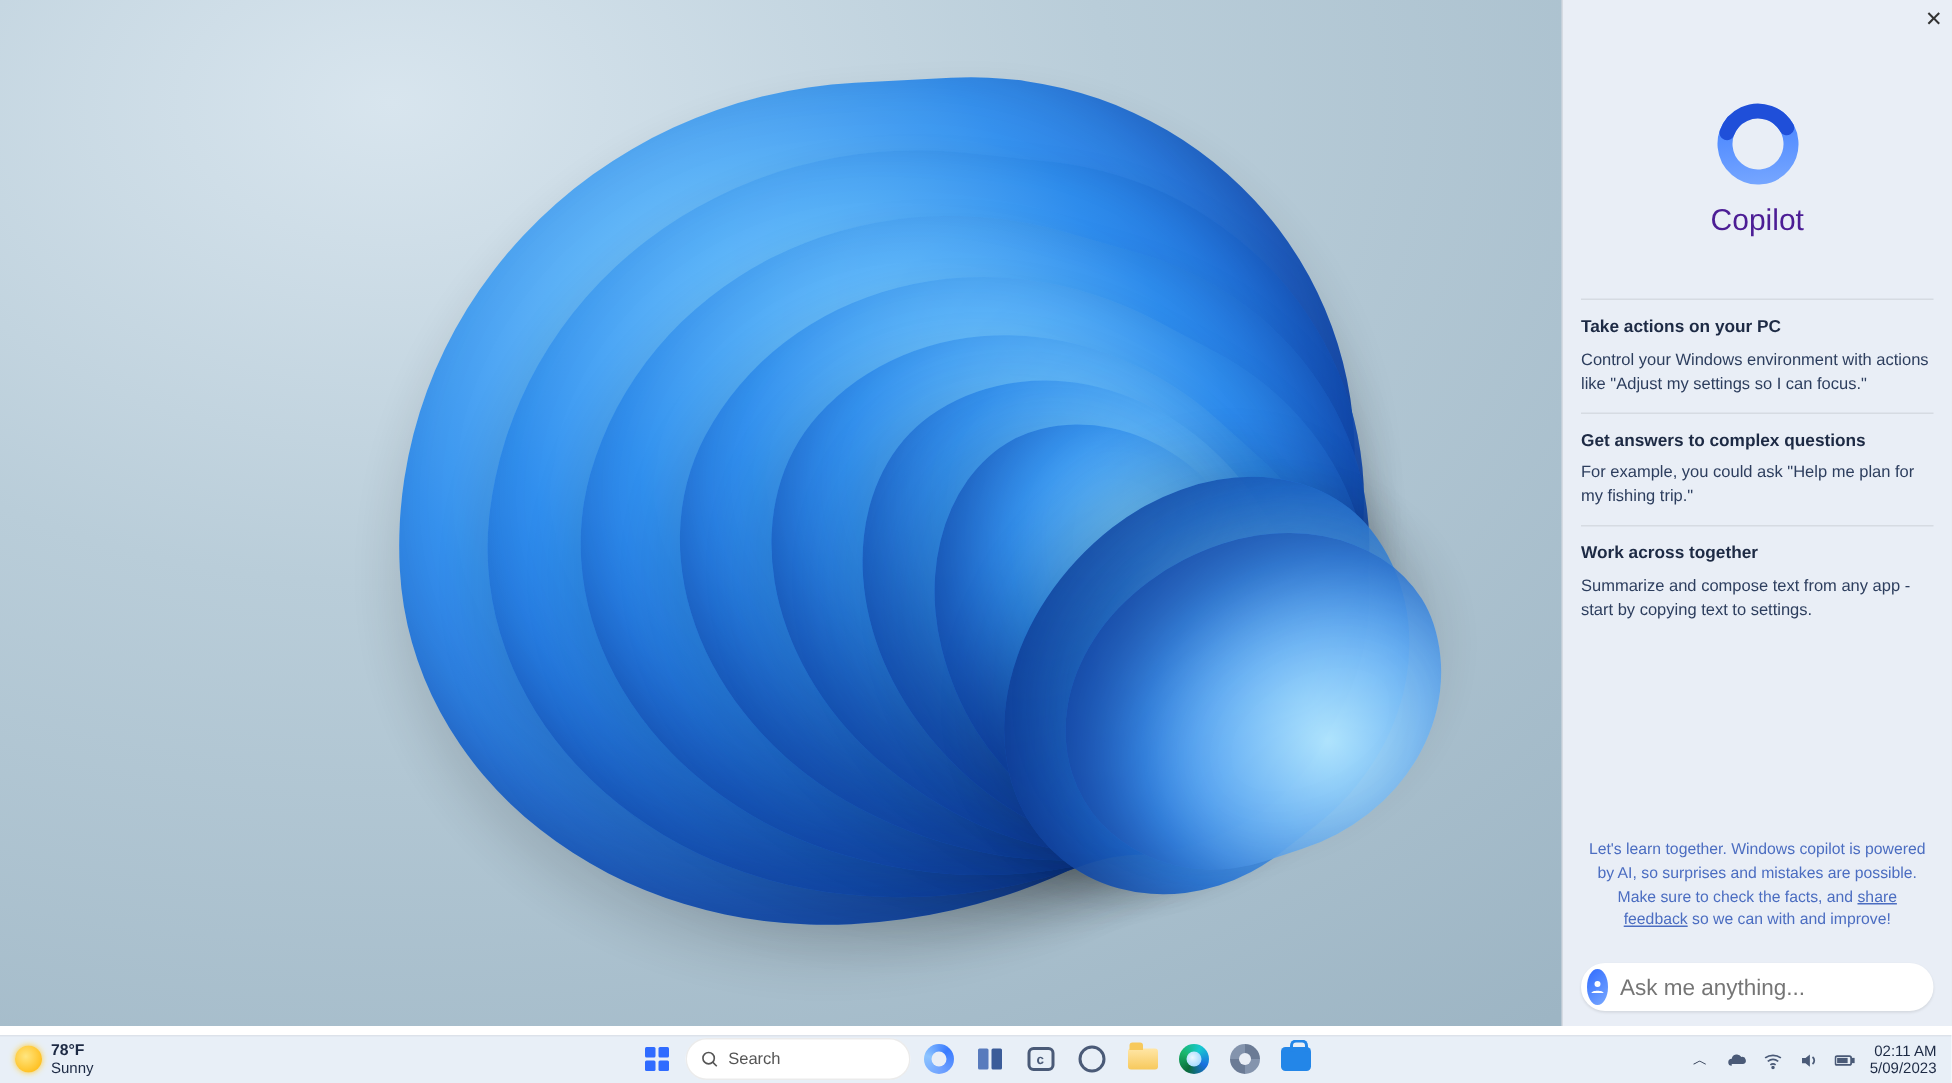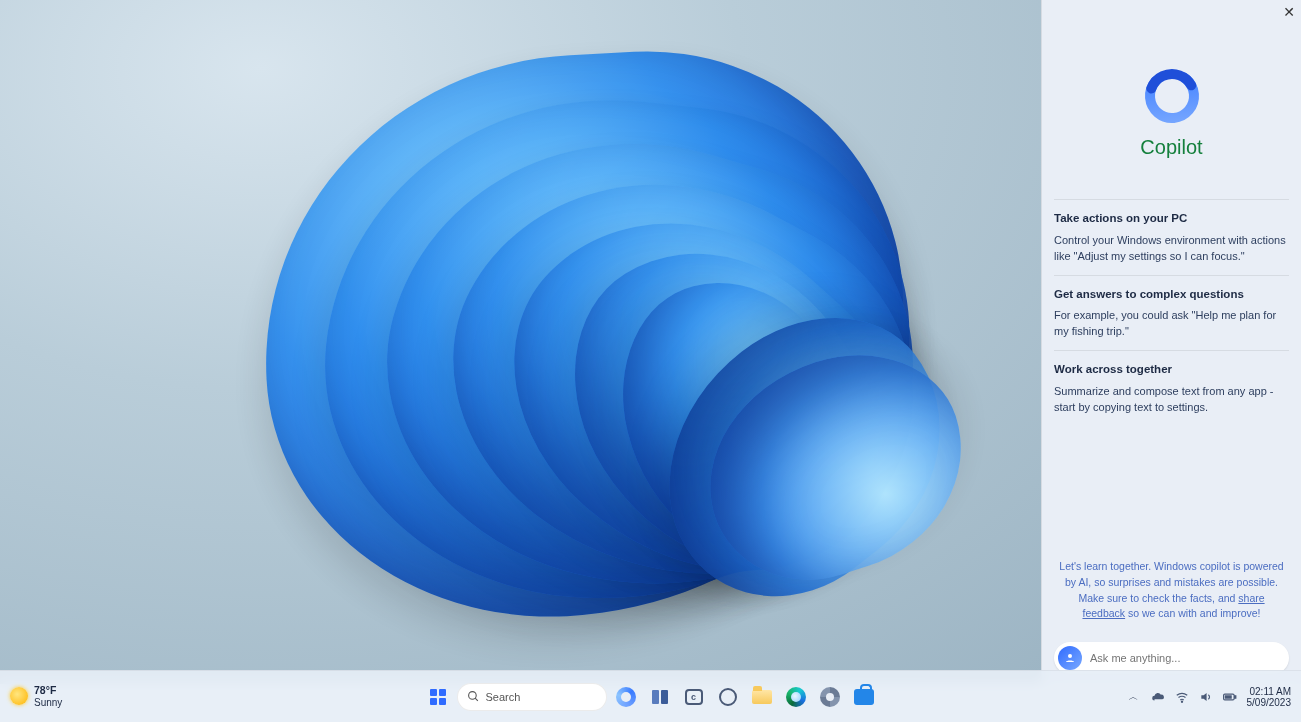--- a/index.html
+++ b/index.html
@@ -24,32 +24,32 @@
   .copilot {
     position: absolute; top: 0; right: 0; bottom: 38px; width: 260px;
     background: #e9eef6; border-left: 1px solid rgba(0,0,0,.08);
     display: flex; flex-direction: column;
     padding: 8px 12px 10px 12px;
     color: #1d2a44;
   }
   .copilot .close { position:absolute; top:4px; right:6px; font-size:14px; color:#333; cursor:pointer; }
   .copilot .hero { text-align:center; margin-top: 60px; margin-bottom: 40px; }
   .copilot .hero .logo { width:56px; height:56px; margin: 0 auto 12px; }
-  .copilot .hero h1 { font-size: 20px; font-weight: 400; color:#15803d; }
+  .copilot .hero h1 { font-size: 20px; font-weight: 400; color:#4c1d95; }
   .copilot .section { font-size: 11px; line-height: 1.45; color:#2d3e5e; padding: 10px 0; border-top: 1px solid rgba(0,0,0,.08);}
   .copilot .section:first-of-type { border-top: none; }
   .copilot .section .h { font-size: 11.5px; font-weight:600; color:#1d2a44; margin-bottom: 6px;}
   .copilot .disclaimer { font-size: 10.5px; line-height:1.5; text-align:center; color:#4b6dc1; padding: 10px 4px; margin-top:auto; }
   .copilot .disclaimer .link { text-decoration: underline; }
   .copilot .input-row { display:flex; align-items:center; gap:8px; background:#fff; border-radius: 18px; padding: 4px 10px 4px 4px; margin-top:10px; box-shadow: 0 1px 2px rgba(0,0,0,.1);}
   .copilot .input-row .avatar { width:24px; height:24px; border-radius:50%; background: linear-gradient(135deg,#2f6bff,#7aa9ff); display:flex; align-items:center; justify-content:center;}
-  .copilot .input-row input { flex:1; border:none; outline:none; font-size:11px; background:transparent; color:#333;}
+  .copilot .input-row input { flex:1; border:none; outline:none; font-size:15px; background:transparent; color:#333;}
 
   
-  .taskbar { position:absolute; left:0; right:0; bottom:0; height:52px; background: rgba(230,238,246,.92); backdrop-filter: blur(6px); display:flex; align-items:center; justify-content:space-between; padding: 0 10px; border-top: 1px solid rgba(0,0,0,.05); }
+  .taskbar { position:absolute; left:0; right:0; bottom:0; height:32px; background: rgba(230,238,246,.92); backdrop-filter: blur(6px); display:flex; justify-content:space-between; padding: 0 10px; border-top: 1px solid rgba(0,0,0,.05); }
   .taskbar .left, .taskbar .center, .taskbar .right { display:flex; align-items:center; gap:6px; }
   .taskbar .center { position:absolute; left:50%; transform:translateX(-50%); gap:4px;}
   .weather { display:flex; align-items:center; gap:6px; font-size:10px; color:#1d2a44; line-height:1.1;}
   .weather .sun { width:18px; height:18px; border-radius:50%; background: radial-gradient(circle at 40% 40%, #ffe680, #ffb300); box-shadow: 0 0 4px #ffcc33; }
   .weather .lines { display:flex; flex-direction:column; }
   .weather .t { font-weight:600; font-size:10.5px;}
 
   .tbtn { width:30px; height:30px; border-radius:4px; display:flex; align-items:center; justify-content:center; cursor:pointer; }
   .search-pill { display:flex; align-items:center; gap:6px; width:150px; height:28px; border-radius:14px; background:#fff; padding:0 10px; font-size:11px; color:#555; box-shadow: inset 0 0 0 1px rgba(0,0,0,.08);}
 

